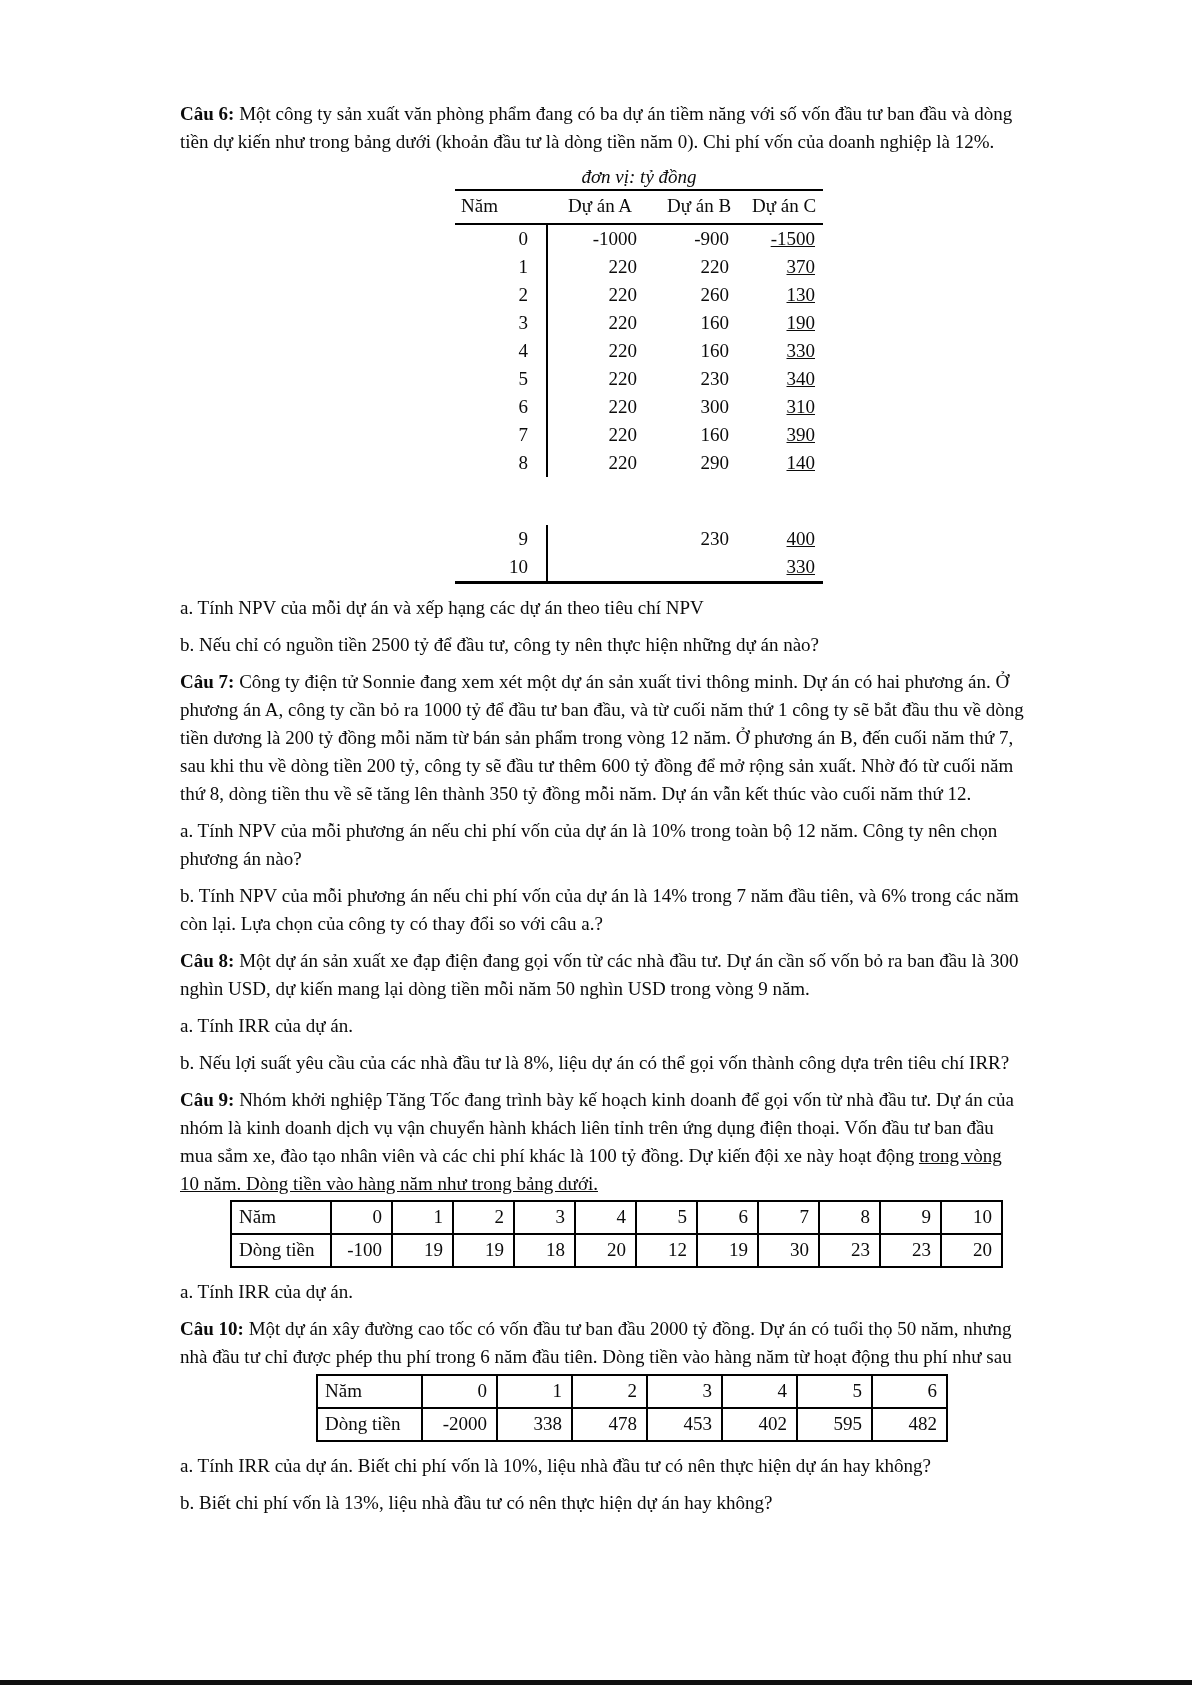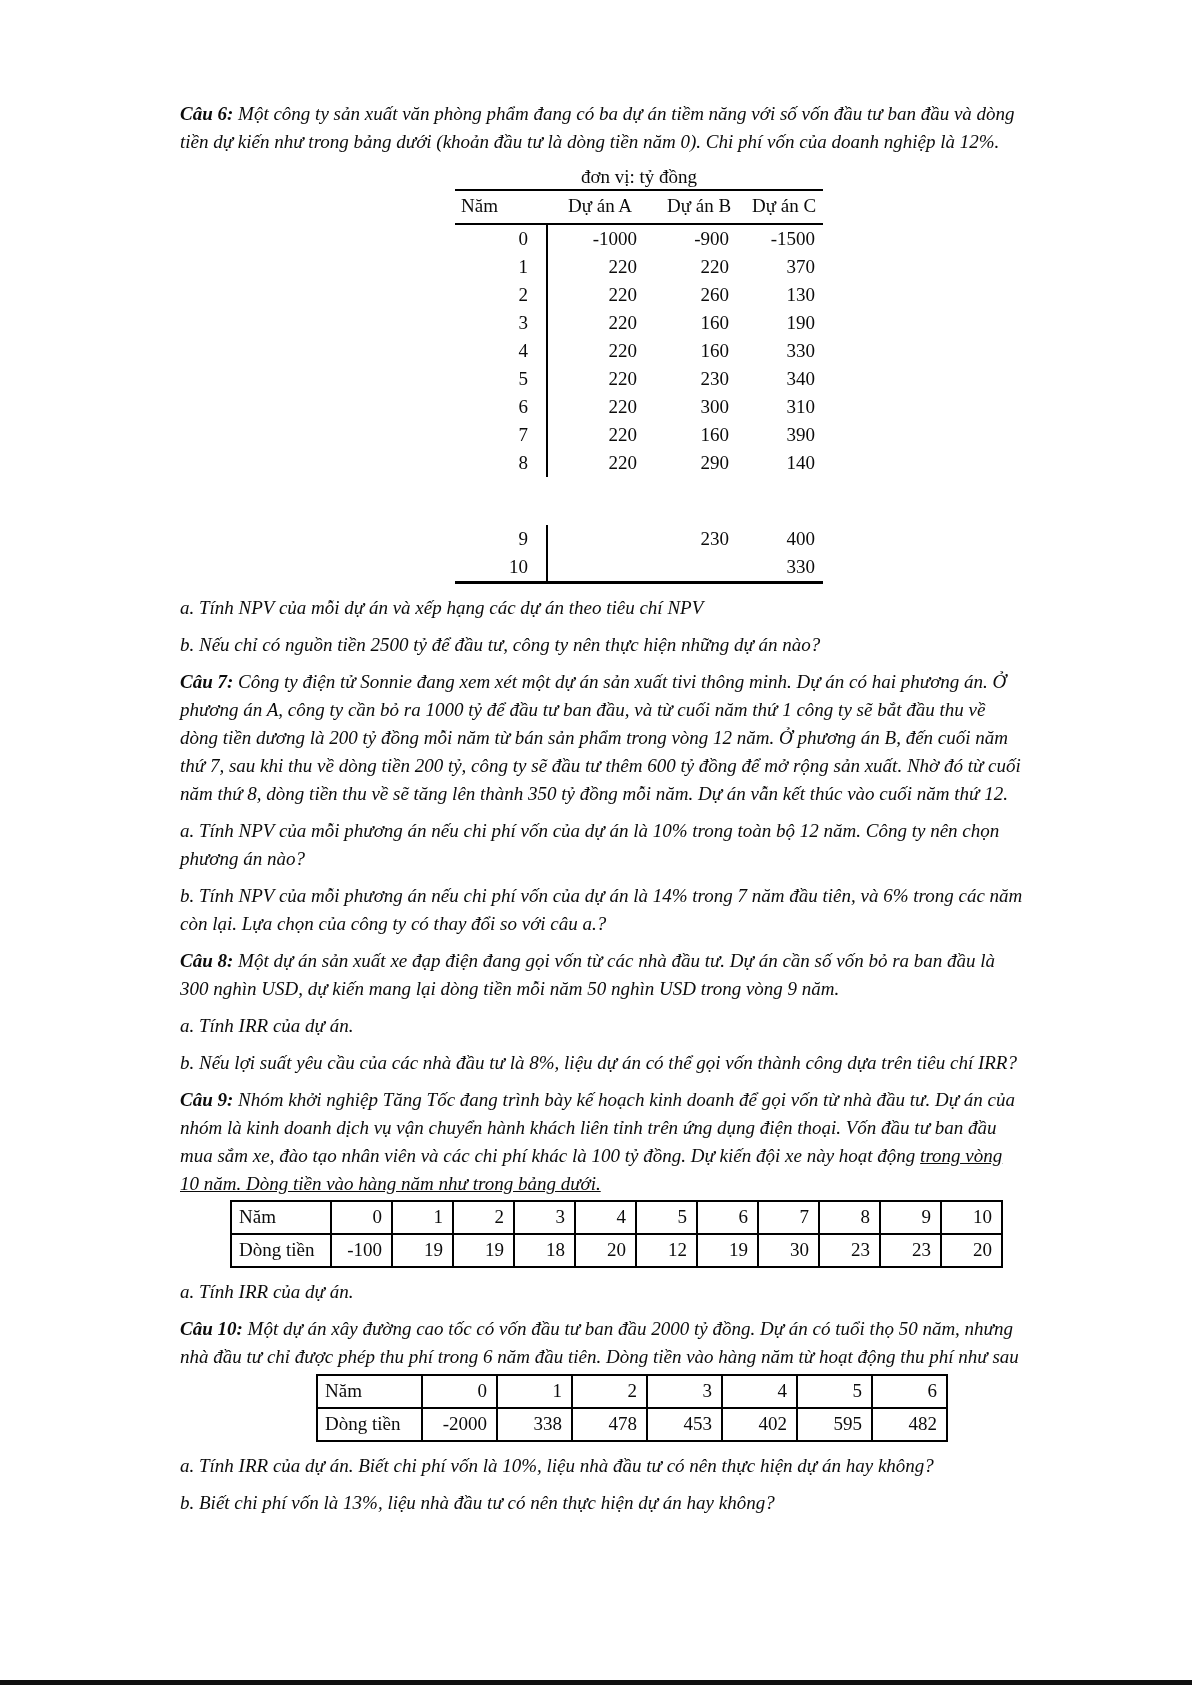--- a/index.html
+++ b/index.html
@@ -1,31 +1,31 @@
 <!DOCTYPE html>
 <html><head>
 <meta charset="utf-8">
 <style>
   html,body{margin:0;padding:0;background:#ffffff;}
   .page{position:relative;width:1192px;height:1685px;background:#ffffff;overflow:hidden;
         font-family:"Liberation Serif","DejaVu Serif",serif;color:#0b0b0b;}
   .doc{position:absolute;left:180px;top:100px;width:845px;font-size:19px;line-height:28px;}
-  .para{margin:0 0 9px 0;font-style:italic;}
+  .para{margin:0 0 9px 0;}
   .qlabel{font-weight:bold;}
   .u{text-decoration:underline;}
 
   
-  .t1cap{margin-left:275px;width:368px;text-align:center;font-size:19px;line-height:24px;}
+  .t1cap{margin-left:275px;width:368px;text-align:center;font-style:italic;font-size:19px;line-height:24px;}
   table.t1{border-collapse:collapse;margin:0 0 10px 275px;font-size:19px;border-bottom:3px solid #000;}
   table.t1 th{font-weight:normal;border-top:2px solid #000;border-bottom:2px solid #000;
               padding:1px 0 3px 0;}
   table.t1 th.c-year{text-align:left;padding-left:6px;}
   table.t1 td{text-align:right;height:24px;padding:0 16px 0 0;}
   table.t1 tr.r td:first-child{border-right:2px solid #000;padding-right:18px;}
-  table.t1 td.c-c{padding-right:8px;}
+  table.t1 td.c-c{padding-right:8px;text-decoration:underline;}
   table.t1 tr.gap td{height:48px;border:none;}
   table.t1 tr.tall td{height:27px;}
 
   
   table.grid{border-collapse:collapse;font-size:19px;}
   table.grid td{border:2px solid #000;height:29px;padding:0 9px 2px 9px;text-align:right;}
   table.grid td.lbl{text-align:left;padding-left:7px;}
   table.t9{margin:1px 0 10px 50px;}
   table.t10{margin:3px 0 10px 136px;}
 

